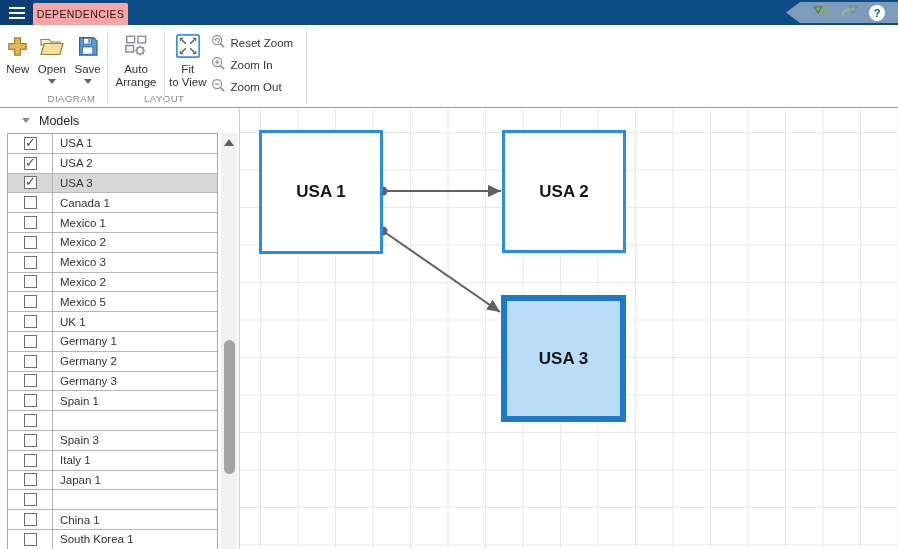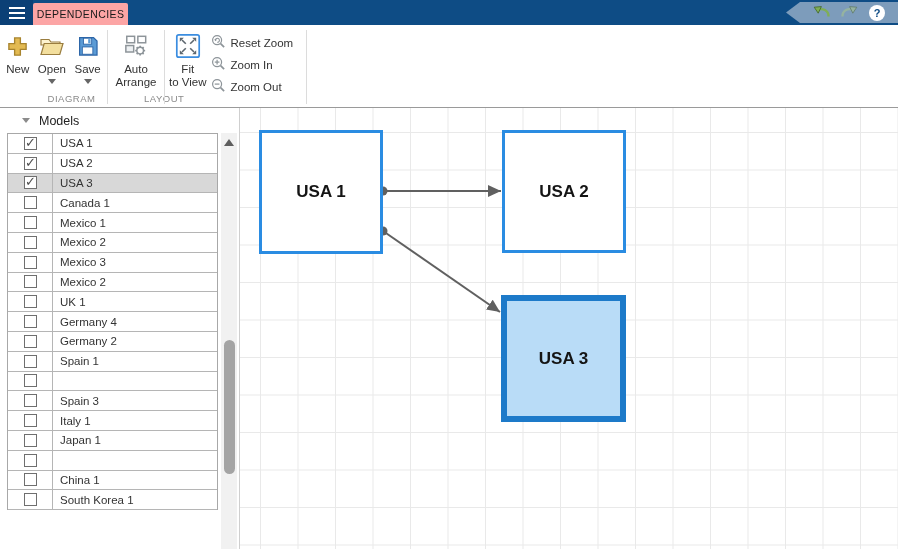--- a/index.html
+++ b/index.html
@@ -306,33 +306,45 @@
           <div class="mrow">
             <div class="cell-check">
               <div class="cbx"></div>
             </div>
             <div class="cell-name">Mexico 2</div>
           </div>
           <div class="mrow">
             <div class="cell-check">
               <div class="cbx"></div>
             </div>
+            <div class="cell-name">Mexico 5</div>
+          </div>
+          <div class="mrow">
+            <div class="cell-check">
+              <div class="cbx"></div>
+            </div>
             <div class="cell-name">UK 1</div>
           </div>
           <div class="mrow">
             <div class="cell-check">
               <div class="cbx"></div>
             </div>
-            <div class="cell-name">Germany 4</div>
+            <div class="cell-name">Germany 1</div>
           </div>
           <div class="mrow">
             <div class="cell-check">
               <div class="cbx"></div>
             </div>
             <div class="cell-name">Germany 2</div>
+          </div>
+          <div class="mrow">
+            <div class="cell-check">
+              <div class="cbx"></div>
+            </div>
+            <div class="cell-name">Germany 3</div>
           </div>
           <div class="mrow">
             <div class="cell-check">
               <div class="cbx"></div>
             </div>
             <div class="cell-name">Spain 1</div>
           </div>
           <div class="mrow">
             <div class="cell-check">
               <div class="cbx"></div>

